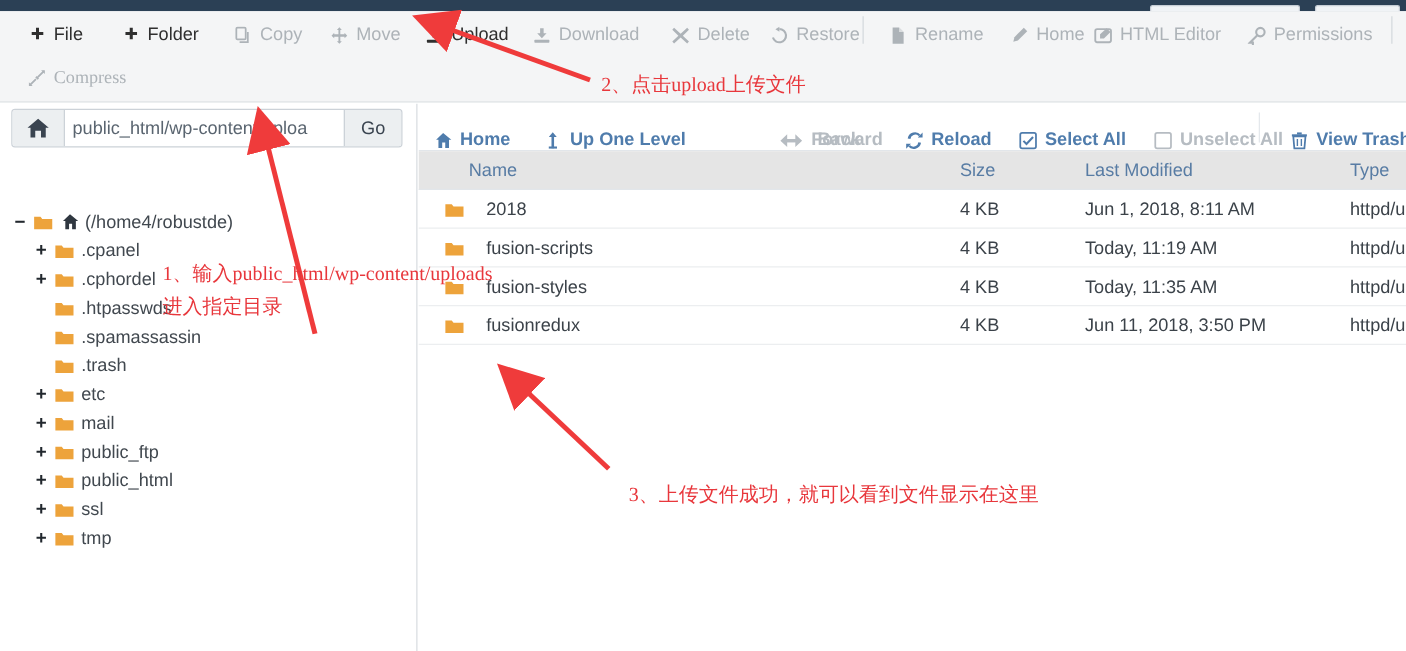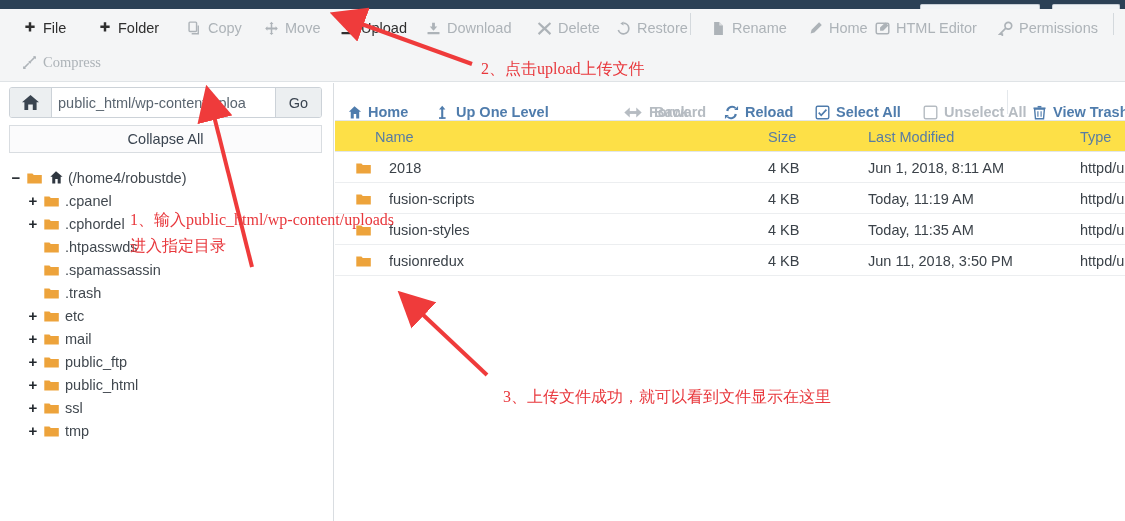--- a/index.html
+++ b/index.html
@@ -118,21 +118,21 @@
   .nav-item.disabled { color: #b6bcc2; }
   .nav-item .ic { display: inline-flex; align-items: center; justify-content: center;
                   width: 15px; height: 15px; flex: 0 0 15px; }
   .nav-sep {
     position: absolute; top: 7px; width: 1px; height: 24px;
     background: #e4e8ec;
   }
 
   .file-head {
     position: absolute; left: 0; top: 38px; width: 790px; height: 31px;
-    background: #fde047; border-bottom: 1px solid #e2e6ea;
+    background: #e5e5e5; border-bottom: 1px solid #e2e6ea;
   }
   .fh {
     position: absolute; top: 0; height: 31px; display: flex; align-items: center;
     font-size: 14.5px; color: #587ca4; white-space: nowrap;
   }
 
   .rows { position: absolute; left: 0; top: 69px; width: 790px; }
   .frow {
     position: relative; height: 31px; border-bottom: 1px solid #eceef0;
   }
@@ -297,21 +297,20 @@
     <div class="path-bar">
       <div class="path-home">
         <svg width="19" height="17" viewBox="0 0 19 17">
           <path d="M9.5 1 L18 8.2 L15.6 8.2 L15.6 16 L11.8 16 L11.8 10.6 L7.2 10.6 L7.2 16 L3.4 16 L3.4 8.2 L1 8.2 Z" fill="#3a4450"></path>
         </svg>
       </div>
       <input class="path-input" type="text" value="public_html/wp-content/uploa" placeholder="Enter path" style="">
       <div class="path-go">Go</div>
     </div>
 
-    <div class="collapse-all">Collapse All</div>
 
     <div class="tree" id="tree">
         <div class="tnode" style="padding-left: 0px;">
           <span class="toggle">−</span>
           <span class="fold">
             <svg width="17" height="16" viewBox="0 0 16 16">
               <path d="M.8 3.4h5.1l1.4 1.7h8v8.3H.8z" fill="#eda33b"></path>
             </svg>
           </span>
           <span class="homeic">

